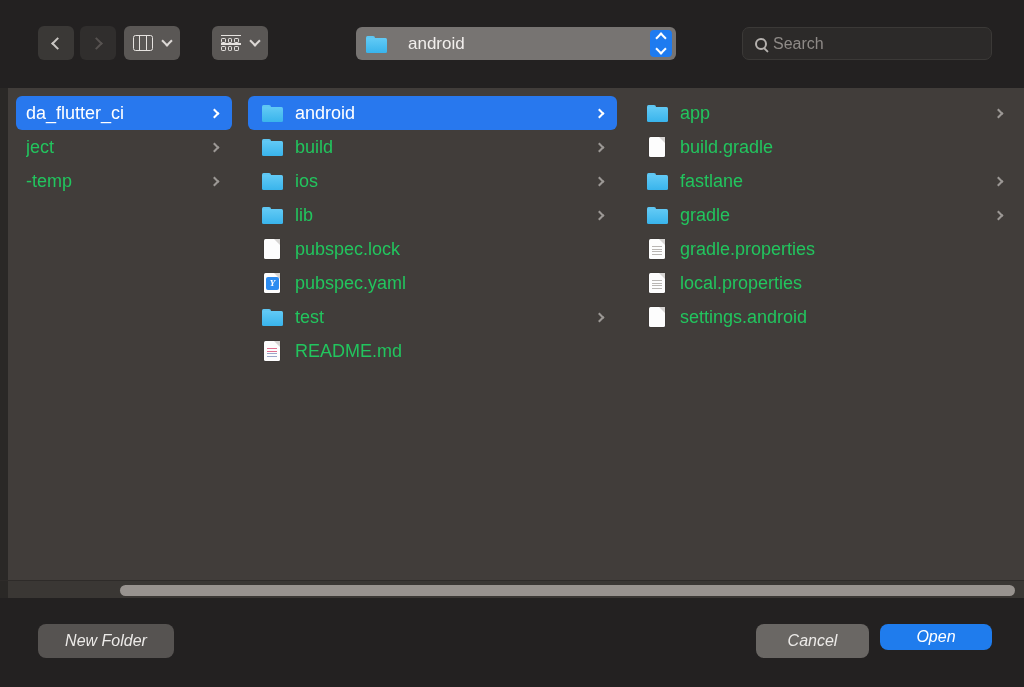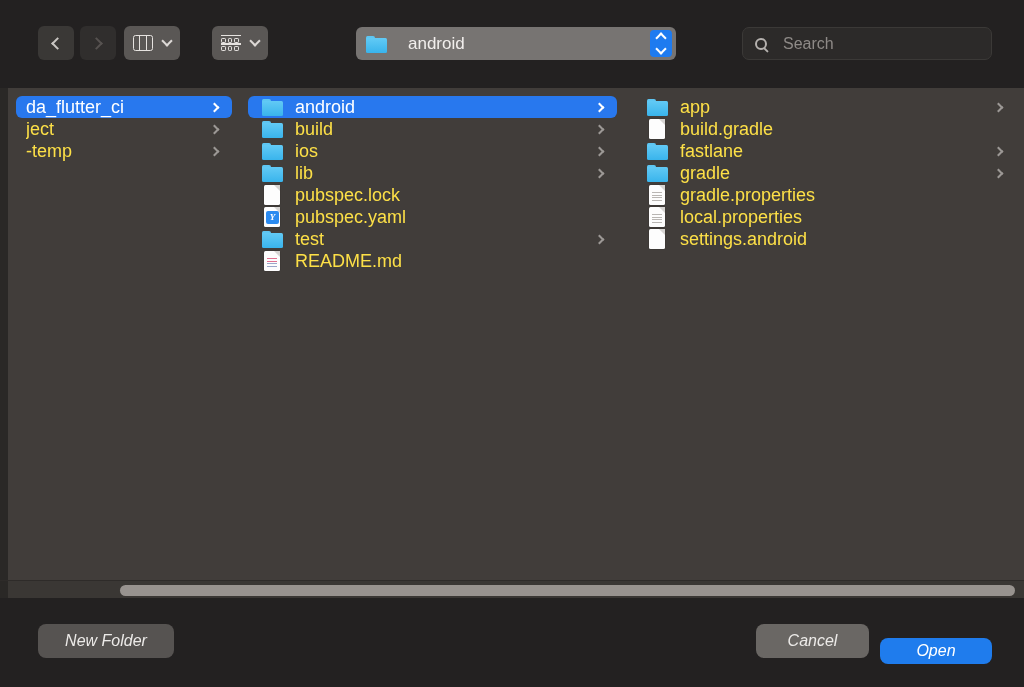--- a/index.html
+++ b/index.html
@@ -160,21 +160,21 @@
     right: 32px;
     top: 27px;
     width: 250px;
     height: 33px;
     background: #2c2a29;
     border: 1px solid #3b3937;
     border-radius: 7px;
     display: flex;
     align-items: center;
     padding-left: 12px;
-    gap: 16px;
+    gap: 6px;
   }
   .mag {
     width: 12px; height: 12px;
     border: 2px solid #b5b1ae;
     border-radius: 50%;
     position: relative;
     flex: 0 0 auto;
   }
   .mag::after {
     content: "";
@@ -205,31 +205,31 @@
     height: 100%;
     padding-top: 8px;
     overflow: hidden;
   }
   .col1 { flex: 0 0 232px; }
   .col2 { flex: 0 0 385px; }
   .col3 { flex: 0 0 auto; width: 399px; }
 
   .row {
     position: relative;
-    height: 22px;
+    height: 34px;
     display: flex;
     align-items: center;
     padding-left: 14px;
     padding-right: 14px;
     margin: 0 8px;
     border-radius: 6px;
   }
   .row.sel { background: #2878ee; }
   .row .name {
-    color: #fde047;
+    color: #22c55e;
     font-size: 18px;
     white-space: nowrap;
     overflow: hidden;
   }
   .row.sel .name { color: #ffffff; }
   .row .disc {
     margin-left: auto;
     width: 7px; height: 7px;
     border-top: 2px solid #9c9895;
     border-right: 2px solid #9c9895;
@@ -360,21 +360,21 @@
     left: 38px; top: 26px;
     width: 136px; height: 34px;
     background: #565351;
   }
   .btn-cancel {
     right: 155px; top: 26px;
     width: 113px; height: 34px;
     background: #6a6764;
   }
   .btn-open {
-    right: 32px; top: 40px;
+    right: 32px; top: 26px;
     width: 112px; height: 26px;
     background: #1f7ced;
     color: #ffffff;
   }
 </style>
 </head>
 <body>
 
 <div class="dialog">
 

